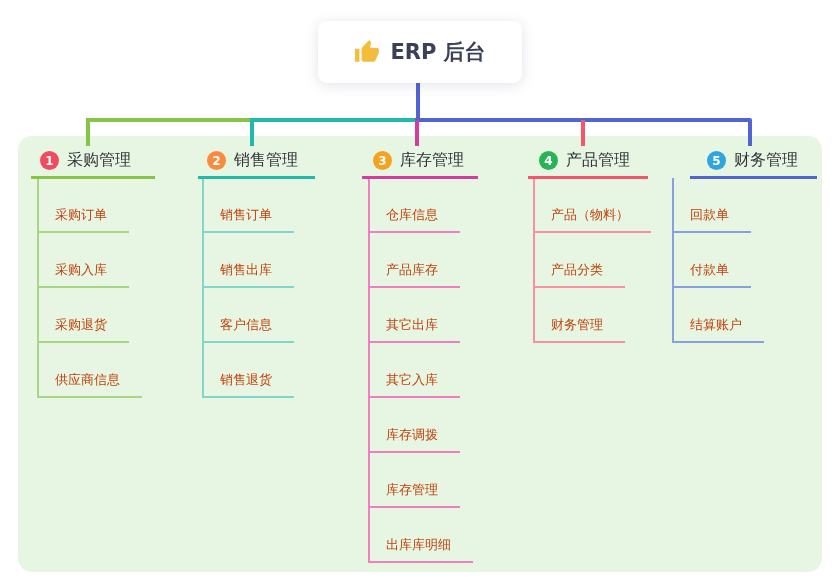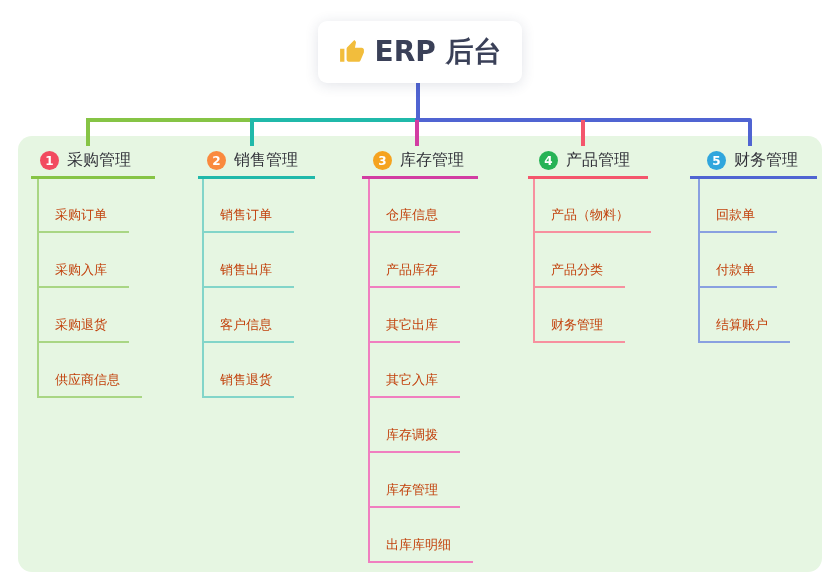--- a/index.html
+++ b/index.html
@@ -22,21 +22,21 @@
   .d3{left:415px;}
   .d4{left:581px;}
   .d5{left:748px;}
   .root-line{position:absolute;left:416px;top:83px;width:4px;height:39px;}
   
   .root-card{
     position:absolute;left:318px;top:21px;width:204px;height:62px;
     background:#ffffff;border-radius:9px;
     box-shadow:0 2px 14px rgba(40,60,90,0.14);
     display:flex;align-items:center;justify-content:center;gap:10px;
-    font-size:28px;font-weight:bold;color:#3a4058;cursor:pointer;z-index:3;
+    font-size:21px;font-weight:bold;color:#3a4058;cursor:pointer;z-index:3;
   }
   .thumb{display:inline-flex;width:26px;height:26px;}
   .thumb svg{width:26px;height:26px;}
   
   .head{
     position:absolute;top:145px;height:34px;box-sizing:border-box;
     display:flex;align-items:center;gap:8px;
     border-bottom:3px solid transparent;cursor:pointer;z-index:2;
     font-size:16px;color:#33333b;
   }
@@ -49,21 +49,21 @@
     width:19px;height:19px;border-radius:50%;flex:0 0 auto;
     display:flex;align-items:center;justify-content:center;
     color:#ffffff;font-size:12px;font-weight:bold;line-height:1;
   }
   
   .kids{position:absolute;top:178px;display:flex;flex-direction:column;align-items:flex-start;}
   .b1 .kids{left:37px;}
   .b2 .kids{left:202px;}
   .b3 .kids{left:368px;}
   .b4 .kids{left:533px;}
-  .b5 .kids{left:698px;}
+  .b5 .kids{left:672px;}
   .vline{position:absolute;left:0;top:0;width:2px;}
   .b1 .vline,.b2 .vline{height:219px;}
   .b3 .vline{height:384px;}
   .b4 .vline,.b5 .vline{height:164px;}
   .child{
     box-sizing:border-box;height:55px;width:fit-content;
     display:flex;align-items:flex-end;
     padding:0 22px 7px 18px;border-bottom:2px solid transparent;
     font-size:13px;color:#c2410c;white-space:nowrap;cursor:pointer;
   }

